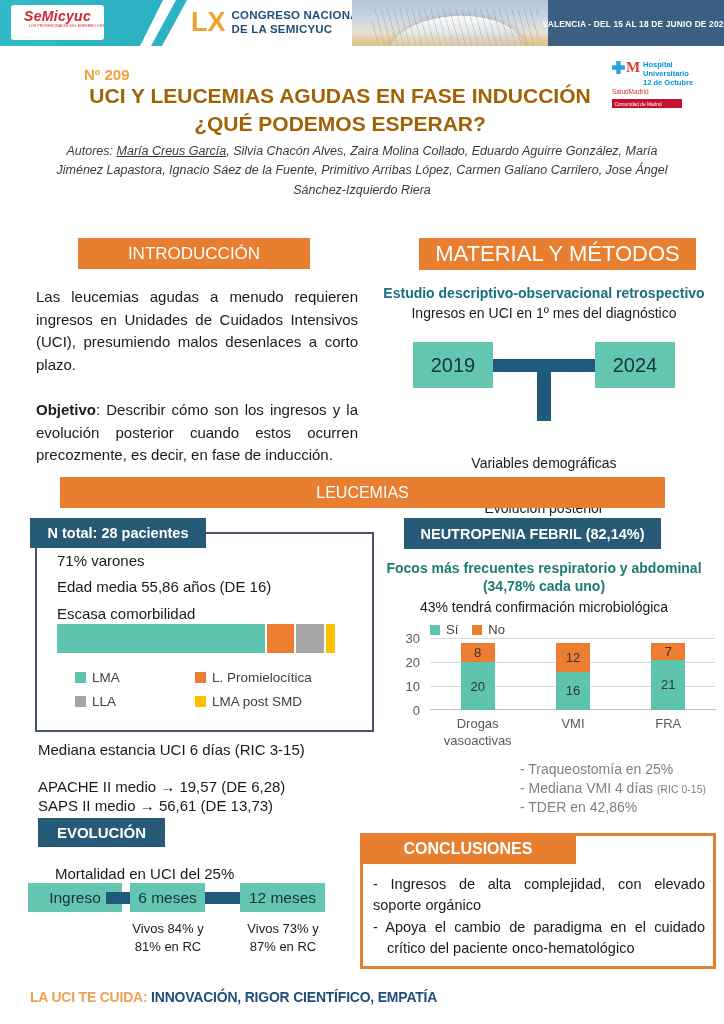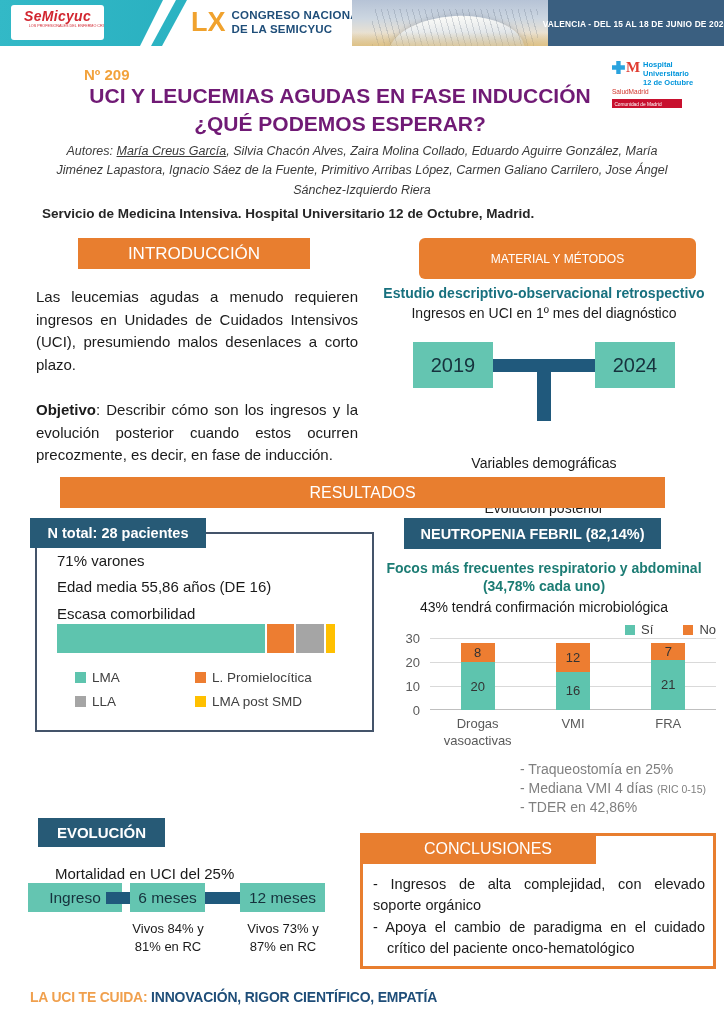--- a/index.html
+++ b/index.html
@@ -29,21 +29,21 @@
            background:repeating-linear-gradient(75deg,rgba(70,85,105,.55) 0 1px,transparent 1px 6px);}
   .ph-glow{position:absolute;left:0;bottom:0;width:100%;height:30%;
            background:linear-gradient(180deg,rgba(240,200,120,0),rgba(226,188,110,.55));}
   .venue{position:absolute;left:548px;top:0;width:176px;height:46px;background:#3a5f80;
          display:flex;align-items:center;justify-content:center;}
   .venue span{color:#fff;font-size:9.5px;font-weight:bold;white-space:nowrap;
               transform:scaleX(.88);letter-spacing:.2px;}
 
   
   .poster-no{position:absolute;left:84px;top:66px;color:#f2a23c;font-weight:bold;font-size:15px;}
-  .title{position:absolute;left:40px;top:82px;width:600px;text-align:center;color:#701a75;
+  .title{position:absolute;left:40px;top:82px;width:600px;text-align:center;color:#a16207;
          font-weight:bold;font-size:21px;line-height:1.35;}
   .hosp{position:absolute;left:612px;top:60px;width:108px;}
   .hosp-row{display:flex;align-items:flex-start;}
   .hosp-cross{width:13px;height:13px;background:#2aa3de;margin-top:1px;
     clip-path:polygon(33% 0,67% 0,67% 33%,100% 33%,100% 67%,67% 67%,67% 100%,33% 100%,33% 67%,0 67%,0 33%,33% 33%);}
   .hosp-m{font-family:"Liberation Serif",serif;font-weight:bold;color:#e03c31;font-size:15px;line-height:14px;margin:0 3px 0 1px;}
   .hosp-name{color:#0095db;font-size:7.5px;font-weight:bold;line-height:1.2;}
   .hosp-salud{color:#d0352b;font-size:6.5px;margin-top:1px;}
   .hosp-flag{margin-top:4px;width:70px;height:9px;background:#c8102e;display:flex;align-items:center;overflow:hidden;}
   .hosp-flag span{color:#fff;font-size:6px;transform:scale(.8);transform-origin:left center;white-space:nowrap;padding-left:3px;}
@@ -94,42 +94,42 @@
   .ev-conn{position:absolute;top:9px;height:12px;background:#20597c;}
   .ev-cap{position:absolute;top:37px;width:110px;text-align:center;font-size:13px;line-height:1.35;}
 
   
   .neutro-hdr{left:404px;top:518px;width:257px;height:31px;font-size:14.5px;}
   .focos{position:absolute;left:368px;top:559px;width:352px;text-align:center;}
   .focos .t{color:#1c7c74;font-weight:bold;font-size:14px;line-height:1.3;}
   .focos .c{font-size:14px;margin-top:4px;}
 
   .chart{position:absolute;left:396px;top:622px;width:320px;}
-  .ch-legend{display:flex;justify-content:flex-end;margin-left:34px;font-size:13px;color:#595959;gap:30px;}
+  .ch-legend{display:flex;justify-content:flex-start;margin-left:34px;font-size:13px;color:#595959;gap:14px;}
   .ch-legend .lg-sw{width:10px;height:10px;}
   .ch-legend .lg-item{font-size:13px;}
   .plot{position:relative;margin-left:34px;margin-top:1px;height:72px;}
   .gl{position:absolute;left:0;right:0;height:1px;background:#d9d9d9;}
   .gl.axis{background:#bfbfbf;}
   .bars{position:relative;display:flex;height:100%;}
   .col-group{width:33.33%;display:flex;justify-content:center;align-items:flex-end;height:100%;}
   .col{width:34px;display:flex;flex-direction:column;justify-content:flex-end;height:100%;}
   .seg{display:flex;align-items:center;justify-content:center;font-size:13px;color:#333;}
   .ylabels{position:absolute;left:-32px;top:0;height:100%;width:26px;}
   .ylabels span{position:absolute;right:4px;font-size:13px;color:#595959;width:26px;text-align:right;}
   .cats{display:flex;margin-left:34px;padding-top:6px;}
   .cat{width:33.33%;text-align:center;font-size:13px;color:#595959;line-height:1.3;}
 
   .notes{position:absolute;left:520px;top:760px;font-size:14px;color:#808080;line-height:1.35;}
   .notes .small{font-size:10.5px;}
 
   
   .concl{position:absolute;left:360px;top:833px;width:356px;height:136px;border:3px solid #e87e2f;background:#fff;box-sizing:border-box;}
   .concl-hdr{position:absolute;left:-3px;top:-3px;width:216px;height:31px;background:#e87e2f;color:#fff;
-             font-weight:normal;font-size:16px;display:flex;align-items:center;justify-content:center;padding-left:20px;}
+             font-weight:bold;font-size:16px;display:flex;align-items:center;justify-content:center;}
   .concl-body{position:absolute;left:10px;right:8px;top:36px;font-size:14.5px;line-height:1.42;text-align:justify;}
   .c-bullet{padding-left:14px;text-indent:-14px;margin:2px 0;}
   .c-bullet:first-child{padding-left:0;text-indent:0;}
 
   .footer{position:absolute;left:30px;top:988px;font-size:15px;font-weight:bold;white-space:nowrap;
           transform:scaleX(.93);transform-origin:left center;letter-spacing:-.2px;}
   .footer .hl{color:#f0a04e;}
   .footer .rest{color:#1f4e79;}
 </style>
 </head>
@@ -178,46 +178,45 @@
     </div>
     <div class="hosp-salud">SaludMadrid</div>
     <div class="hosp-flag">
       <span>Comunidad de Madrid</span>
     </div>
   </div>
 
   <div class="authors">
     <span>Autores: </span><span class="ul">María Creus García</span><span>, Silvia Chacón Alves, Zaira Molina Collado, Eduardo Aguirre González, María Jiménez Lapastora, Ignacio Sáez de la Fuente, Primitivo Arribas López, Carmen Galiano Carrilero, Jose Ángel Sánchez-Izquierdo Riera</span>
   </div>
-  <div class="affil">Servicio de Medicina Intensiva. Hospital Universitario 12 de Octubre, Madrid.</div>
 
   <div class="hdr-orange" style="left:78px;top:238px;width:232px;height:31px;font-size:17px;">INTRODUCCIÓN</div>
   <div class="intro-body">
     <p>Las leucemias agudas a menudo requieren ingresos en Unidades de Cuidados Intensivos (UCI), presumiendo malos desenlaces a corto plazo.</p>
     <p><b>Objetivo</b><span>: Describir cómo son los ingresos y la evolución posterior cuando estos ocurren precozmente, es decir, en fase de inducción.</span></p>
   </div>
 
-  <div class="hdr-orange" style="left:419px;top:238px;width:277px;height:41px;font-size:12px;border-radius:6px;">MATERIAL Y MÉTODOS</div>
+  <div class="hdr-orange" style="left:419px;top:238px;width:277px;height:32px;font-size:22px;">MATERIAL Y MÉTODOS</div>
   <div class="methods-body">
     <div class="m-study">Estudio descriptivo-observacional retrospectivo</div>
     <div class="m-sub">Ingresos en UCI en 1º mes del diagnóstico</div>
     <div class="m-timeline">
       <div class="tl-box" style="left:42px;">2019</div>
       <div class="tl-box" style="right:42px;">2024</div>
       <div class="tl-hbar"></div>
       <div class="tl-vbar"></div>
     </div>
     <div class="m-vars">
       <div>Variables demográficas</div>
       <div>Características del ingreso</div>
       <div>Evolución posterior</div>
     </div>
   </div>
 
-  <div class="hdr-orange" style="left:60px;top:477px;width:605px;height:31px;font-size:16px;">RESULTADOS</div>
+  <div class="hdr-orange" style="left:60px;top:477px;width:605px;height:31px;font-size:16px;">LEUCEMIAS</div>
 
   <div class="hdr-navy ntotal">N total: 28 pacientes</div>
   <div class="res-box">
     <div class="res-stats">
       <div>71% varones</div>
       <div>Edad media 55,86 años (DE 16)</div>
       <div>Escasa comorbilidad</div>
     </div>
     <div class="hbar">
       <div style="width: 76.5%; background: rgb(94, 196, 174);"></div>
@@ -238,20 +237,26 @@
           <span class="lg-sw" style="background: rgb(165, 165, 165);"></span>
           <span>LLA</span>
         </div>
       <div class="lg-item">
           <span class="lg-sw" style="background: rgb(255, 192, 0);"></span>
           <span>LMA post SMD</span>
         </div>
     </div>
   </div>
 
+  <div class="mid-text">
+    <div>Mediana estancia UCI 6 días (RIC 3-15)</div>
+    <div class="gap"></div>
+    <div>APACHE II medio → 19,57 (DE 6,28)</div>
+    <div>SAPS II medio → 56,61 (DE 13,73)</div>
+  </div>
 
   <div class="hdr-navy evol-hdr">EVOLUCIÓN</div>
   <div class="mortalidad">Mortalidad en UCI del 25%</div>
   <div class="ev-tl">
     <div class="ev-box" style="left:0;width:94px;">Ingreso</div>
     <div class="ev-conn" style="left:78px;width:24px;"></div>
     <div class="ev-box" style="left:102px;width:75px;">6 meses</div>
     <div class="ev-conn" style="left:177px;width:35px;"></div>
     <div class="ev-box" style="left:212px;width:85px;">12 meses</div>
     <div class="ev-cap" style="left:85px;">

